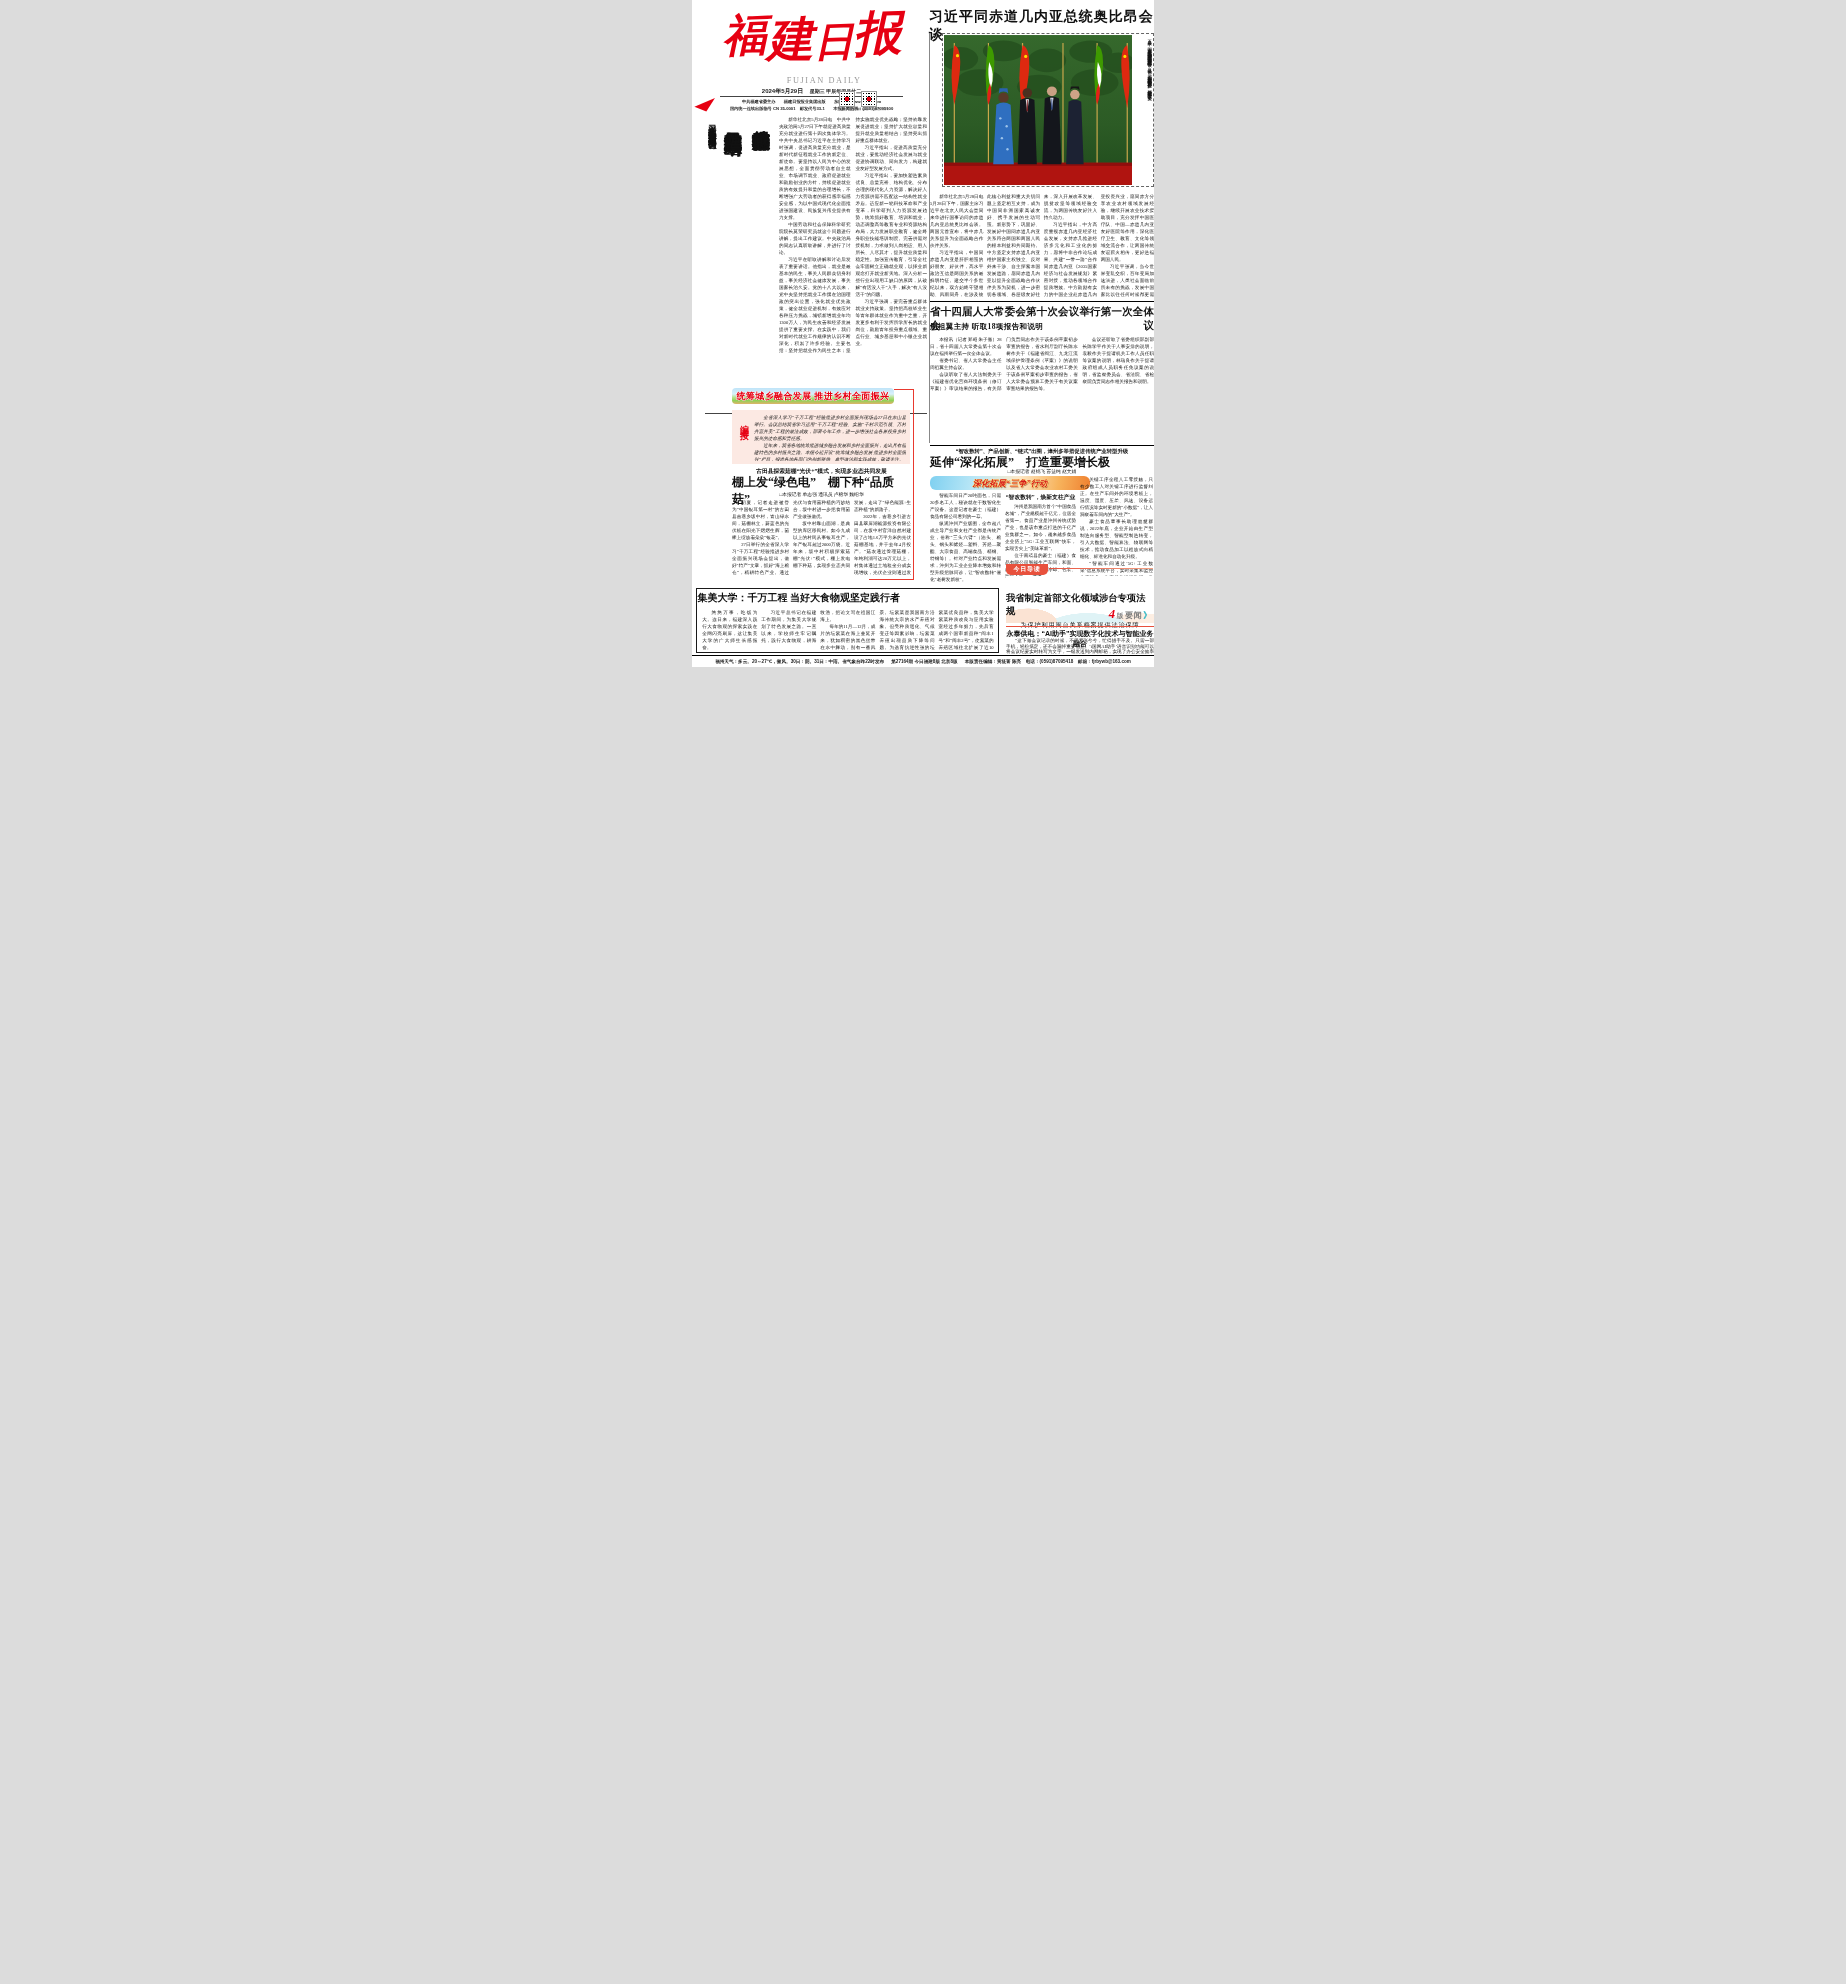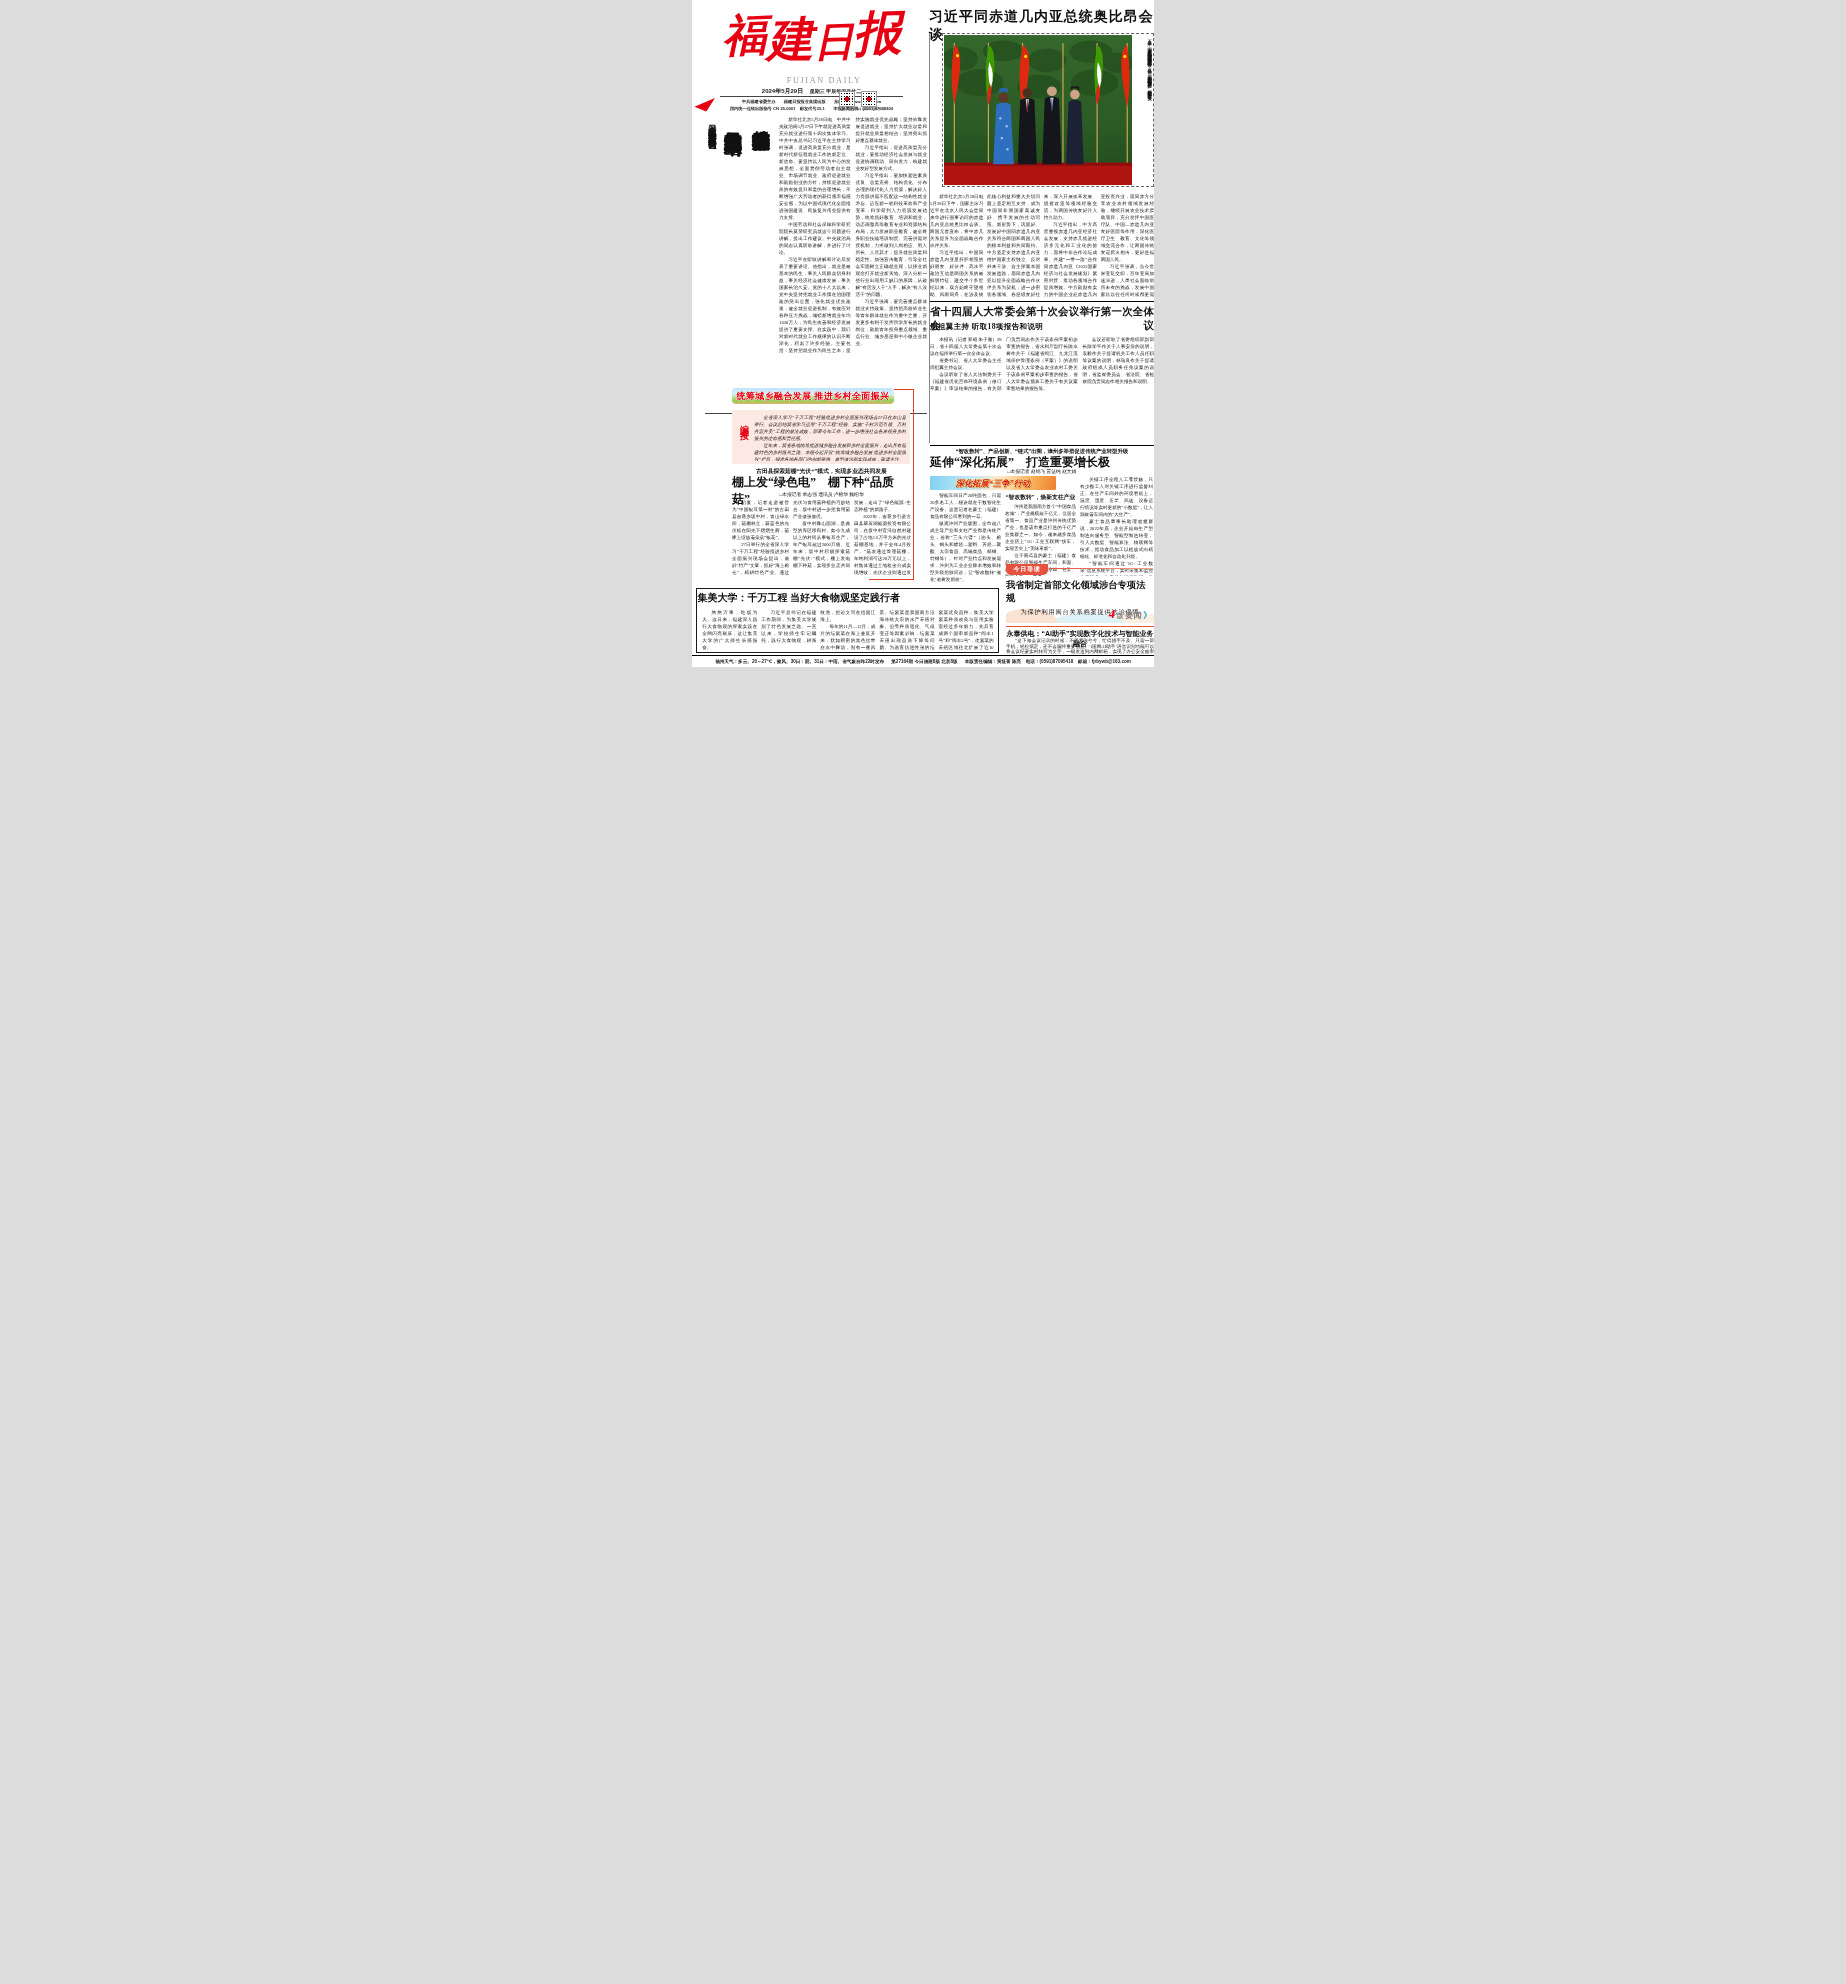--- a/index.html
+++ b/index.html
@@ -237,21 +237,21 @@
       <p>初夏，记者走进被誉为“中国银耳第一村”的古田县吉巷乡坂中村，青山绿水间，菇棚林立，蔚蓝色的光伏板在阳光下熠熠生辉，菌棒上绽放着朵朵“银花”。</p>
       <p>27日举行的全省深入学习“千万工程”经验推进乡村全面振兴现场会提出，做好“特产”文章，抓好“海上粮仓”，精耕特色产业。通过光伏与食用菌种植的巧妙结合，坂中村进一步把食用菌产业做强做优。</p>
       <p>坂中村靠山面湖，是典型的库区移民村。如今九成以上的村民从事银耳生产，年产银耳超过2000万袋。近年来，坂中村积极探索菇棚“光伏+”模式，棚上发电棚下种菇，实现多业态共同发展，走出了“绿色能源+生态种植”的新路子。</p>
       <p>2022年，吉巷乡引进古田县翠屏湖能源投资有限公司，在坂中村官洋自然村建设了占地1.6万平方米的光伏菇棚基地，并于去年4月投产。“菇农通过管理菇棚，年纯利润可达20万元以上，村集体通过土地租金分成实现增收，光伏企业则通过发电获得可观收益。这种多赢的局面让我们对未来充满信心。”坂中村党支部书记高益清说，棚上发“绿色电”，棚下种“品质菇”，一举多赢。</p>
     </div>
 
   <div class="abs" style="left:238px;top:448px;width:224px;text-align:center;font-size:5.4px;font-weight:bold;">“智改数转”、产品创新、“链式”出圈，漳州多举措促进传统产业转型升级</div>
   <div class="abs headline-serif" style="left:238px;top:454px;width:224px;font-size:12px;">延伸“深化拓展”　打造重要增长极</div>
   <div class="abs byline" style="left:238px;top:468px;width:224px;">□本报记者 赵锦飞 苏益纯 赵文娟</div>
 
-  <div class="abs sanzheng-banner" style="left:238px;top:476px;width:126px;height:14.3px;">
+  <div class="abs sanzheng-banner" style="left:238px;top:476px;width:160px;height:14.3px;border-radius:6px;">
     <span class="txt">深化拓展“三争”行动</span>
   </div>
 
   <div class="abs body-flow" style="left:238px;top:492px;width:71px;height:94px;">
       <p>智能车间日产20吨面包，只需20多名工人，秘诀就在于数智化生产设备。这是记者在豪士（福建）食品有限公司看到的一幕。</p>
       <p>纵观漳州产业版图，全市超八成主导产业和支柱产业都是传统产业，俗称“三头六臂”（油头、粮头、钢头和烯烃—塑料、芳烃—聚酯、大宗食品、高端食品、精钢、特钢等）。针对产业特点和发展需求，漳州为工业企业降本增效和转型升级把脉问诊，让“智改数转”催化“老树发新枝”。</p>
     </div>
   <div class="abs" style="left:313px;top:492px;width:71px;height:94px;overflow:hidden;">
     <div style="text-align:center;font-weight:bold;font-size:5.8px;margin:0.8px 0 1.6px 0;" class="sans">“智改数转”，焕新支柱产业</div>
     <div class="body-flow" style="height:79px;">
@@ -273,21 +273,21 @@
         <p>每年的11月—12月，成片的坛紫菜在海上蔓延开来，犹如稠密的黑色丝带在水中舞动，别有一番风景。坛紫菜是我国南方沿海传统大宗的水产养殖对象。但受种质退化、气候变迁等因素影响，坛紫菜养殖出现品质下降等问题。为选育抗逆性强的坛紫菜优良品种，集美大学紫菜种质改良与应用实验室经过多年努力，先后育成两个国审新品种“闽丰1号”和“闽丰2号”，使紫菜的养殖区域往北扩展了近10个纬度，取得了良好的经济和社会效益。</p>
       </div>
   </div>
 
   <div class="abs daodu-tab sans" style="left:314px;top:564px;width:42px;height:10.7px;font-size:6px;font-weight:bold;letter-spacing:0.8px;">
       <span>今日导读</span>
     </div>
   <div class="abs" style="left:357px;top:568px;width:104px;height:0.8px;background:linear-gradient(90deg,#e8513d,#f4a184);"></div>
 
   <div class="abs daodu-bg" style="left:314px;top:576px;width:148px;height:47px;">
-    <div class="headline-serif" style="font-size:9.3px;margin-top:3px;">我省制定首部文化领域涉台专项法规</div>
+    <div class="headline-serif" style="font-size:9.3px;margin-top:16px;">我省制定首部文化领域涉台专项法规</div>
     <div style="text-align:center;font-size:6.2px;letter-spacing:0.8px;margin-top:3.2px;">为保护利用闽台关系档案提供法治保障</div>
     <div class="abs" style="right:2.4px;bottom:0.8px;">
       <span class="red" style="font-size:12.7px;font-weight:bold;font-style:italic;">4</span>
       <span style="font-size:6.7px;font-weight:bold;color:#8a8a8a;">版</span>
       <span class="sans" style="font-size:8.3px;font-weight:bold;color:#7e7e7e;">要闻</span>
       <span style="font-size:8.3px;font-weight:bold;color:#27b5c4;">》</span>
     </div>
   </div>
   <div class="abs" style="left:314px;top:626px;width:148px;height:0.8px;background:#e8513d;"></div>
   <div class="abs sans" style="left:314px;top:629px;width:148px;text-align:center;font-size:7px;font-weight:bold;">永泰供电：“AI助手”实现数字化技术与智能业务融合</div>

